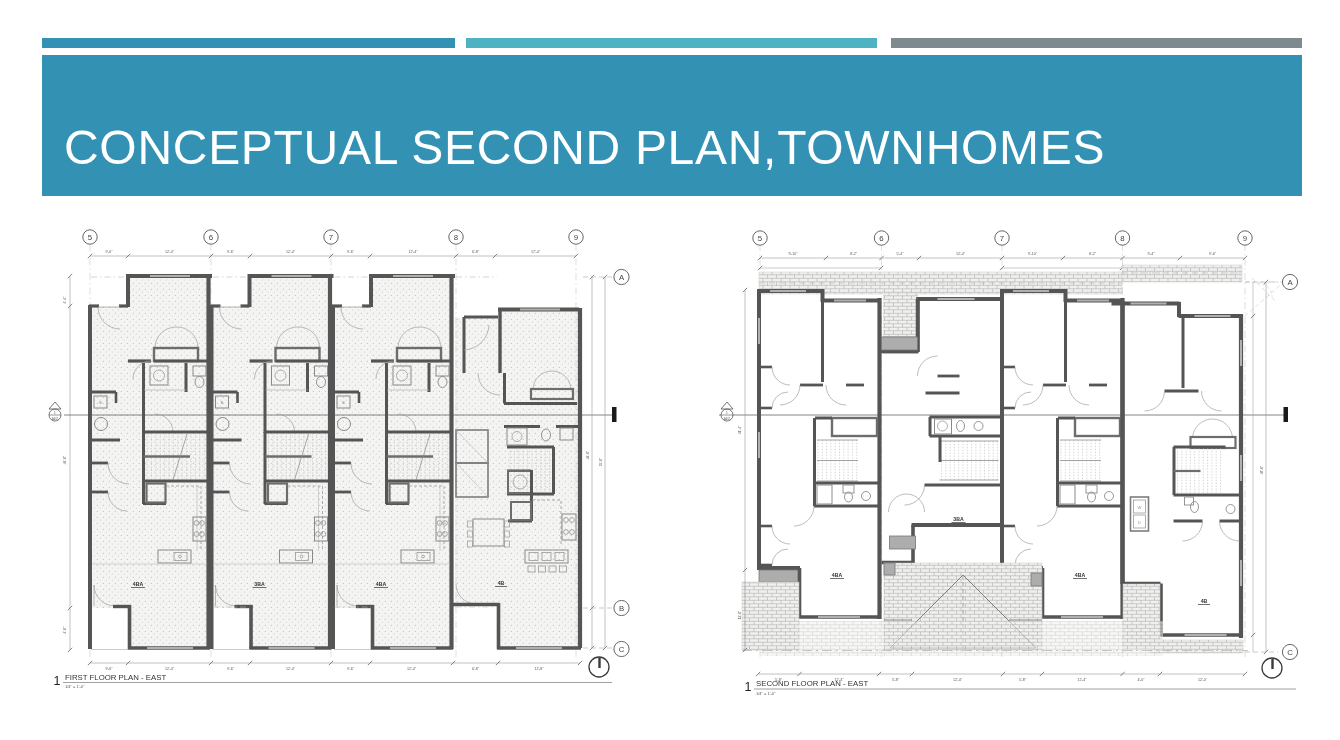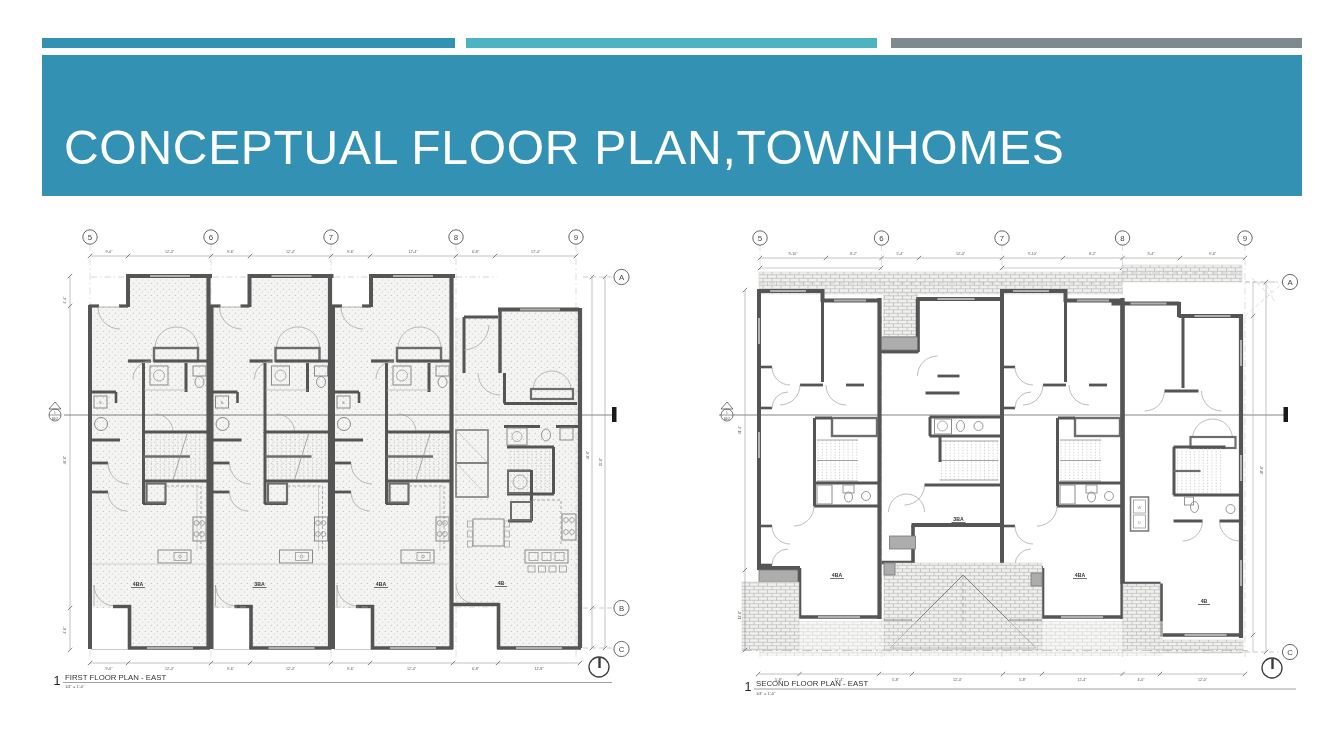--- a/index.html
+++ b/index.html
@@ -10,21 +10,21 @@
 <body>
 
 <div class="abs" style="left:42px;top:38px;width:413px;height:10px;background:#3392b4;"></div>
 
 <div class="abs" style="left:466px;top:38px;width:411px;height:10px;background:#4db3c2;"></div>
 
 <div class="abs" style="left:891px;top:38px;width:411px;height:10px;background:#7e8a8e;"></div>
 
 <div class="abs" style="left:42px;top:55px;width:1260px;height:141px;background:#3392b4;"></div>
 
-<div class="abs" style="left:64px;top:120px;width:1200px;font-family:'Liberation Sans',sans-serif;font-size:48px;color:#ffffff;letter-spacing:0.7px;">CONCEPTUAL FLOOR PLAN,TOWNHOMES</div>
+<div class="abs" style="left:64px;top:120px;width:1200px;font-family:'Liberation Sans',sans-serif;font-size:48px;color:#ffffff;letter-spacing:0.7px;">CONCEPTUAL SECOND PLAN,TOWNHOMES</div>
 
 <svg class="abs" style="left:0;top:0" width="1340" height="740" viewBox="0 0 1340 740">
 <defs>
 <pattern id="dots" width="6" height="6" patternUnits="userSpaceOnUse">
   <rect width="6" height="6" fill="#f4f4f3"></rect>
   <circle cx="1.3" cy="1.3" r="0.6" fill="#bbbbb8"></circle>
   <circle cx="4.3" cy="3.9" r="0.5" fill="#c6c6c3"></circle>
 </pattern>
 <pattern id="brick" width="9" height="7" patternUnits="userSpaceOnUse">
   <rect width="9" height="7" fill="#f0f0ef"></rect>

